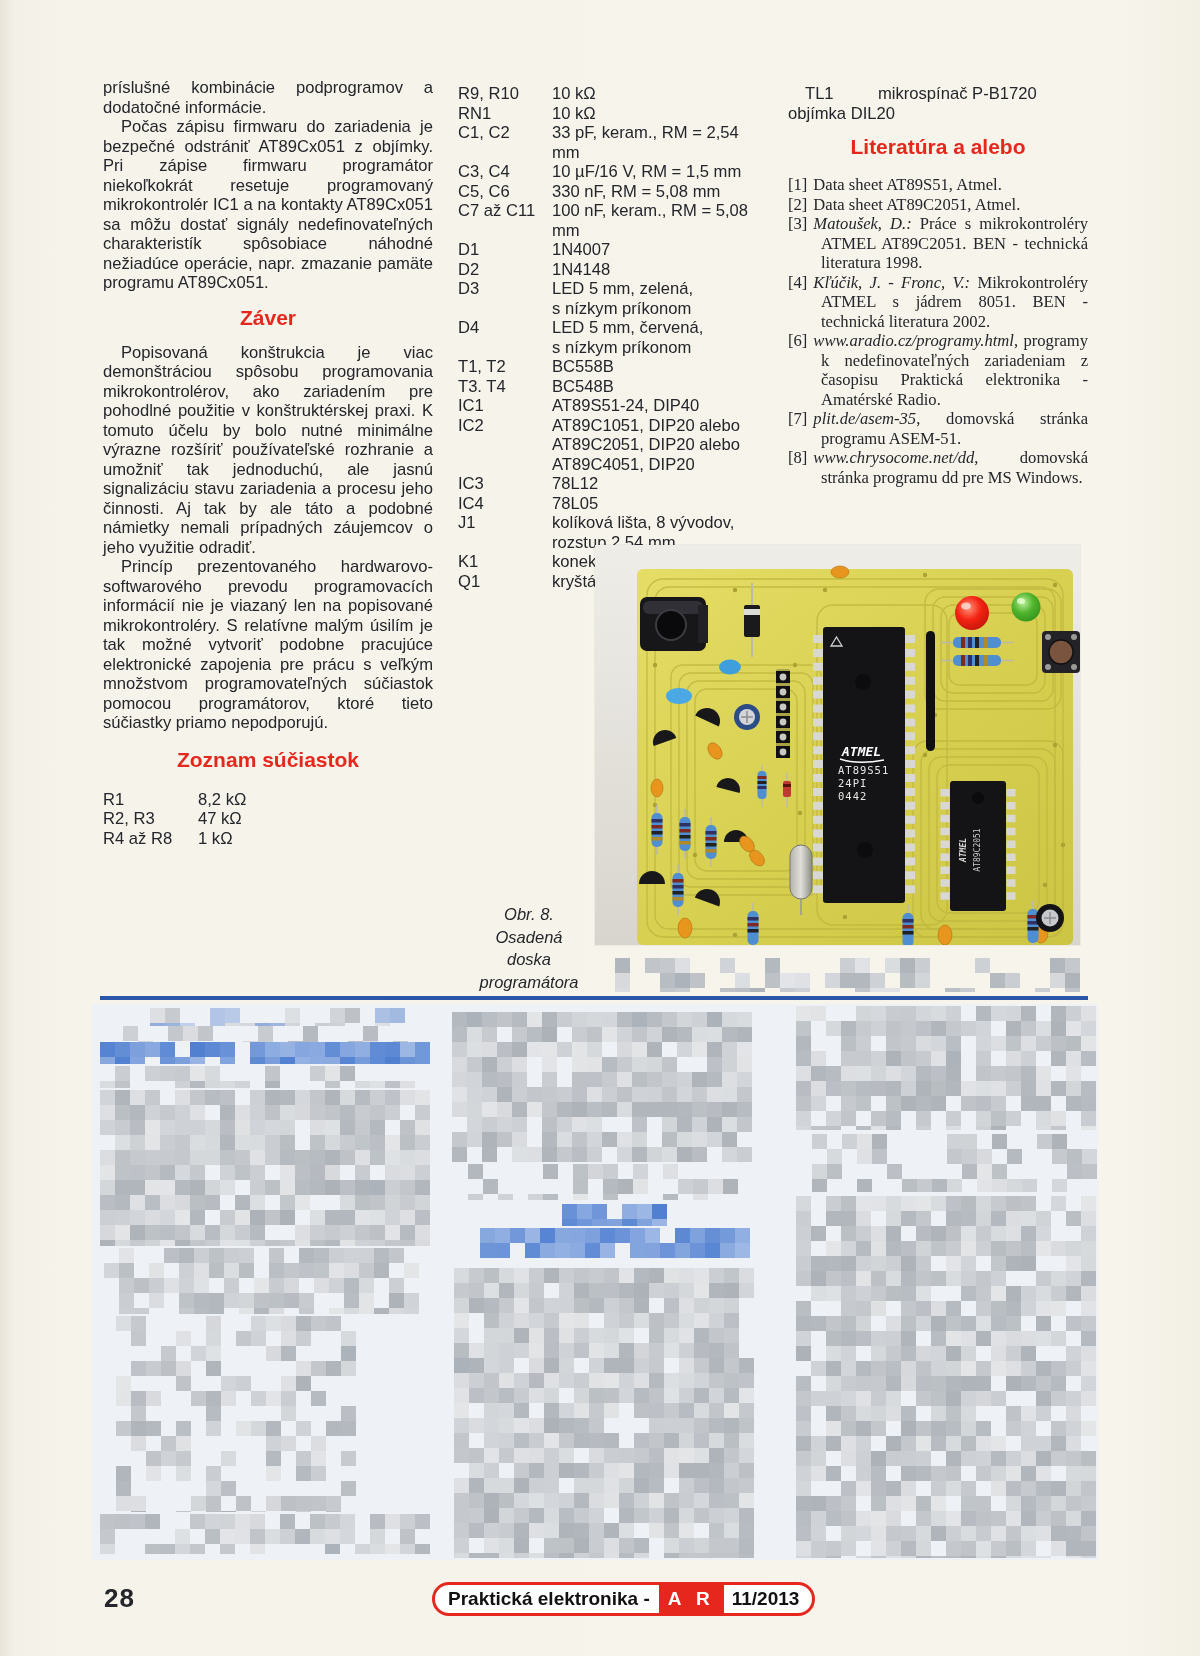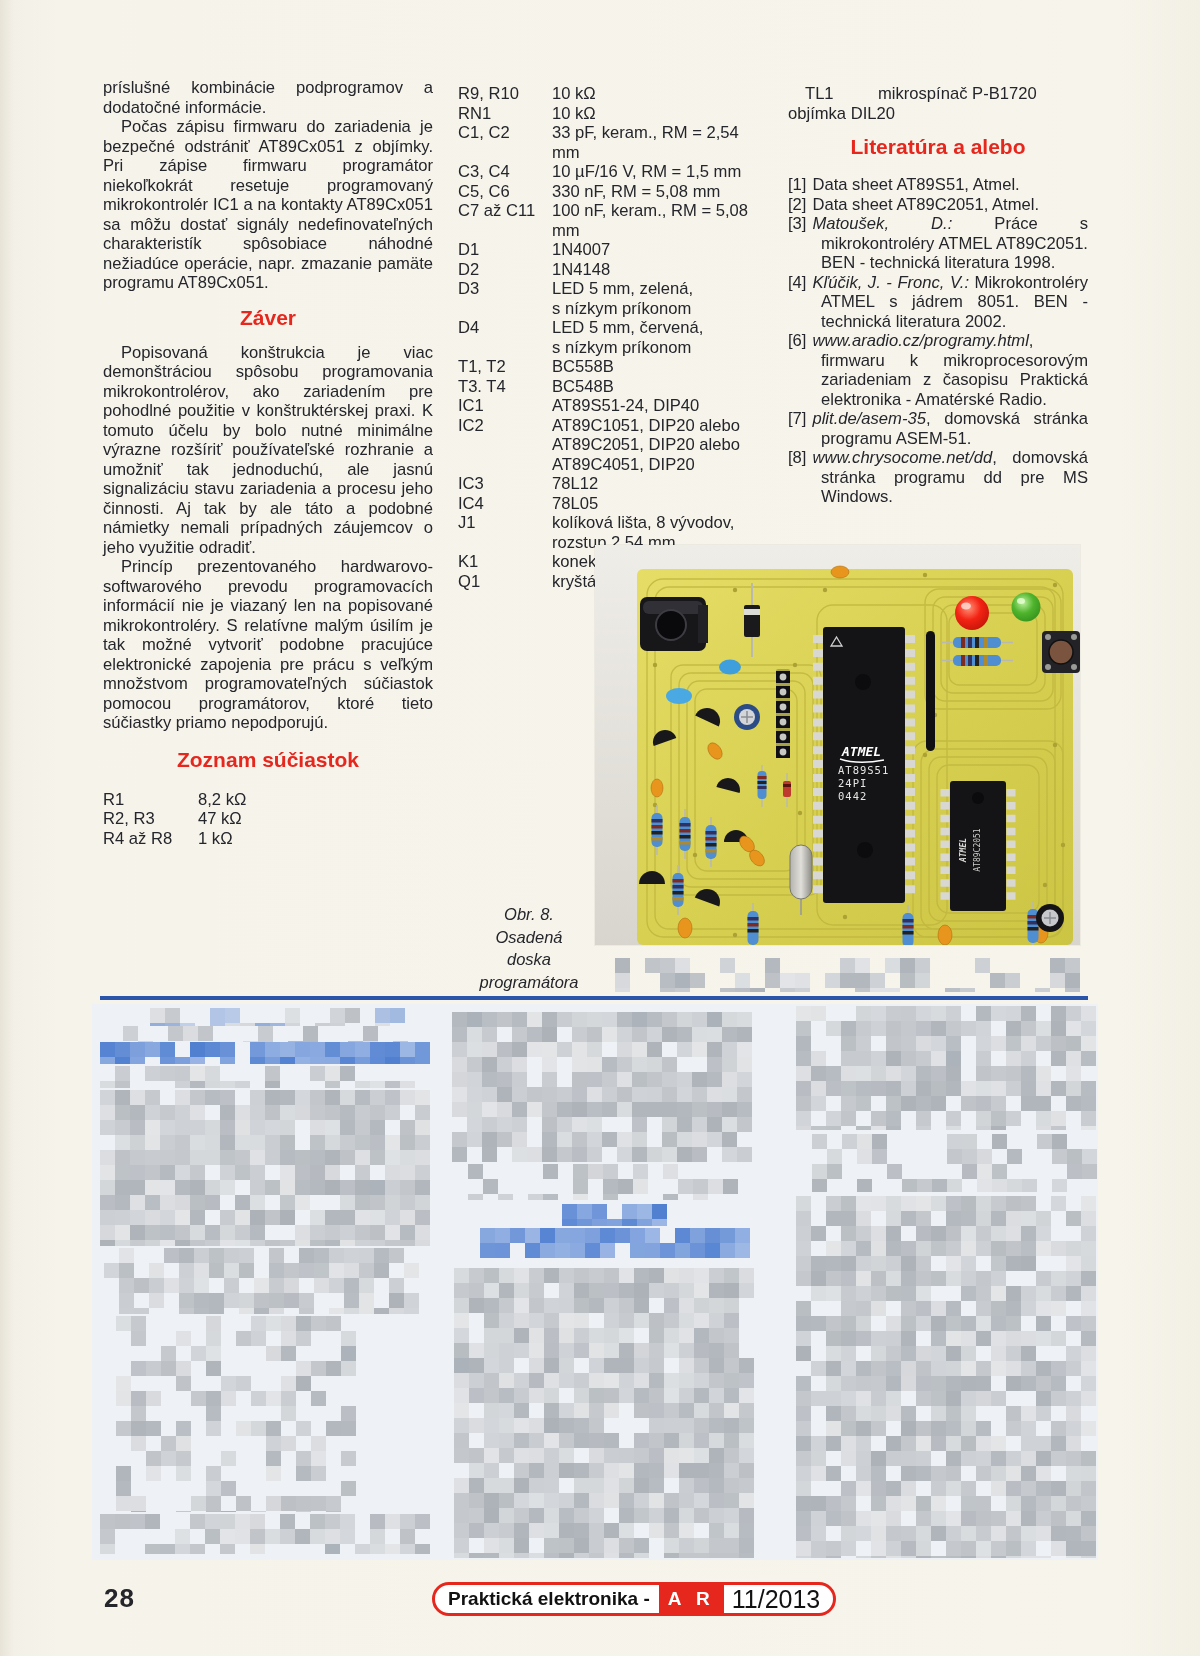--- a/index.html
+++ b/index.html
@@ -12,39 +12,39 @@
   .first-group p:first-child{text-indent:0;}
   .first-group p{text-indent:18px;}
   h3.redhead{font-size:21px;line-height:24px;font-weight:bold;text-align:center;margin:13px 0 13px 0;}
   .parts .prow{display:flex;}
   .parts .pref{flex:none;}
   .parts .pval{flex:1;}
   #col-left .pref{width:95px;}
   #col-mid .pref{width:94px;}
   .tl1row{display:flex;padding-left:17px;}
   .tl1row .pref{width:73px;flex:none;}
-  ul.refs{list-style:none;margin:0;padding:0;}
+  ul.refs{list-style:none;margin:0;padding:0;font-family:Liberation Serif, serif;}
   ul.refs li{padding-left:33px;text-indent:-33px;text-align:justify;margin:0;}
   ul.refs .rnum{padding-right:6px;}
   ul.refs .ital{font-style:italic;}
   #fig-caption{position:absolute;left:438px;top:903px;width:182px;text-align:center;
                font-style:italic;font-size:16.5px;line-height:22.5px;}
   #photo{position:absolute;left:595px;top:545px;width:485px;height:400px;overflow:hidden;
          box-shadow:0 0 0 1px rgba(0,0,0,0.04);}
   #divider{position:absolute;left:100px;top:996px;width:988px;height:4px;}
   #bottom-panel{position:absolute;left:92px;top:1004px;width:1006px;height:556px;background:#eef1f6;}
   .mregion{position:absolute;font-size:0;line-height:0;}
   .mcell{display:inline-block;width:15px;height:15px;vertical-align:top;}
   #footer-page-number{position:absolute;left:104px;top:1583px;font-size:26px;font-weight:bold;letter-spacing:1px;}
   #footer-badge{position:absolute;left:432px;top:1582px;height:34px;display:inline-flex;align-items:center;
                 background:#fff;border:3px solid #e5271d;border-radius:19px;overflow:hidden;box-sizing:border-box;}
   #footer-badge .bt{padding:0 9px 0 13px;font-weight:bold;font-size:19px;white-space:nowrap;color:#111;}
   #footer-badge .bar{background:#e5271d;color:#fff;align-self:stretch;display:flex;align-items:center;
                      padding:0 9px;font-weight:bold;font-size:19px;letter-spacing:5px;}
-  #footer-badge .biss{padding:0 13px 0 8px;font-weight:normal;font-size:25px;color:#111;white-space:nowrap;}
+  #footer-badge .biss{padding:0 13px 0 8px;font-weight:bold;font-size:19px;color:#111;white-space:nowrap;}
   svg text{font-family:"DejaVu Sans Mono",monospace;}
 </style>
 </head>
 <body>
 
 <div class="col" id="col-left" style="left:103px;top:78px;width:330px;">
   <div class="first-group">
       <p class="para">príslušné kombinácie podprogramov a dodatočné informácie.</p>
       <p class="para">Počas zápisu firmwaru do zariadenia je bezpečné odstrániť AT89Cx051 z objímky. Pri zápise firmwaru programátor niekoľkokrát resetuje programovaný mikrokontrolér IC1 a na kontakty AT89Cx051 sa môžu dostať signály nedefinovateľných charakteristík spôsobiace náhodné nežiadúce operácie, napr. zmazanie pamäte programu AT89Cx051.</p>
     </div>
@@ -183,21 +183,21 @@
     <span class="pref">TL1</span>
     <span class="pval">mikrospínač P-B1720</span>
   </div>
   <div>objímka DIL20</div>
   <h3 class="redhead" style="margin: 12px 0px 16px; color: rgb(229, 39, 29);">Literatúra a alebo</h3>
   <ul class="refs">
       <li><span class="rnum">[1]</span><span class="ital"></span><span>Data sheet AT89S51, Atmel.</span></li>
       <li><span class="rnum">[2]</span><span class="ital"></span><span>Data sheet AT89C2051, Atmel.</span></li>
       <li><span class="rnum">[3]</span><span class="ital">Matoušek, D.:</span><span> Práce s mikrokontroléry ATMEL AT89C2051. BEN - technická literatura 1998.</span></li>
       <li><span class="rnum">[4]</span><span class="ital">Kľúčik, J. - Fronc, V.:</span><span> Mikrokontroléry ATMEL s jádrem 8051. BEN - technická literatura 2002.</span></li>
-      <li><span class="rnum">[6]</span><span class="ital">www.aradio.cz/programy.html</span><span>, firmwaru k mikroprocesorovým zariadeniam z časopisu Praktická elektronika - Amatérské Radio.</span></li>
+      <li><span class="rnum">[6]</span><span class="ital">www.aradio.cz/programy.html</span><span>, programy k nedefinovateľných zariadeniam z časopisu Praktická elektronika - Amatérské Radio.</span></li>
       <li><span class="rnum">[7]</span><span class="ital">plit.de/asem-35</span><span>, domovská stránka programu ASEM-51.</span></li>
       <li><span class="rnum">[8]</span><span class="ital">www.chrysocome.net/dd</span><span>, domovská stránka programu dd pre MS Windows.</span></li>
     </ul>
 </div>
 
 <div id="photo">
 <svg viewBox="0 0 485 400" width="485" height="400">
   <defs>
     <linearGradient id="bgph" x1="0" y1="0" x2="0" y2="1">
       <stop offset="0" stop-color="#efede8"></stop>

